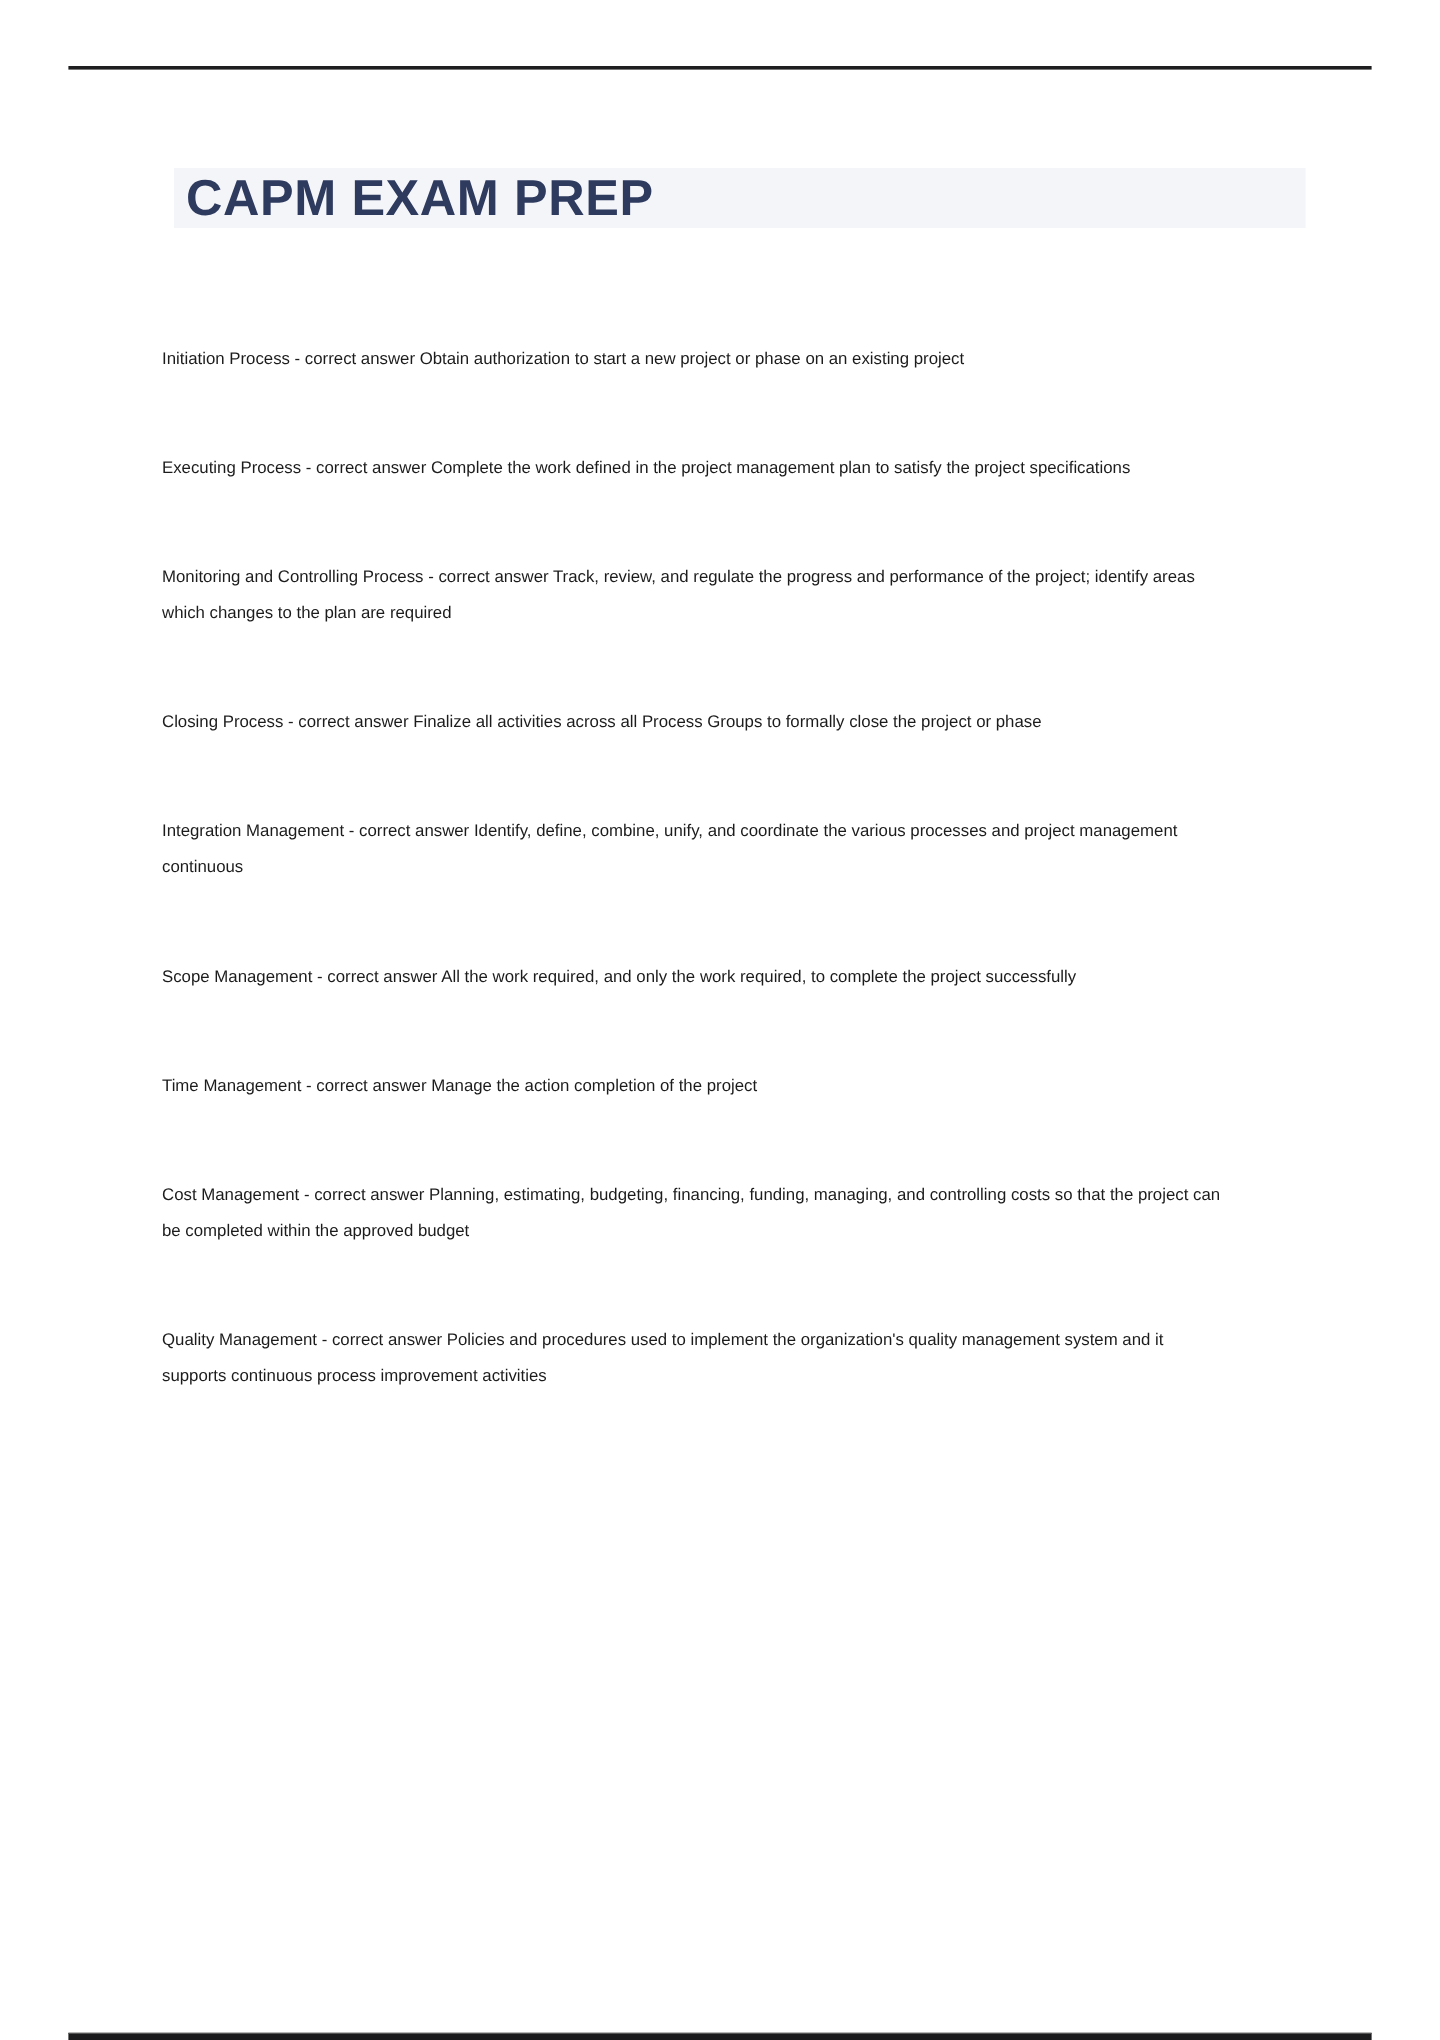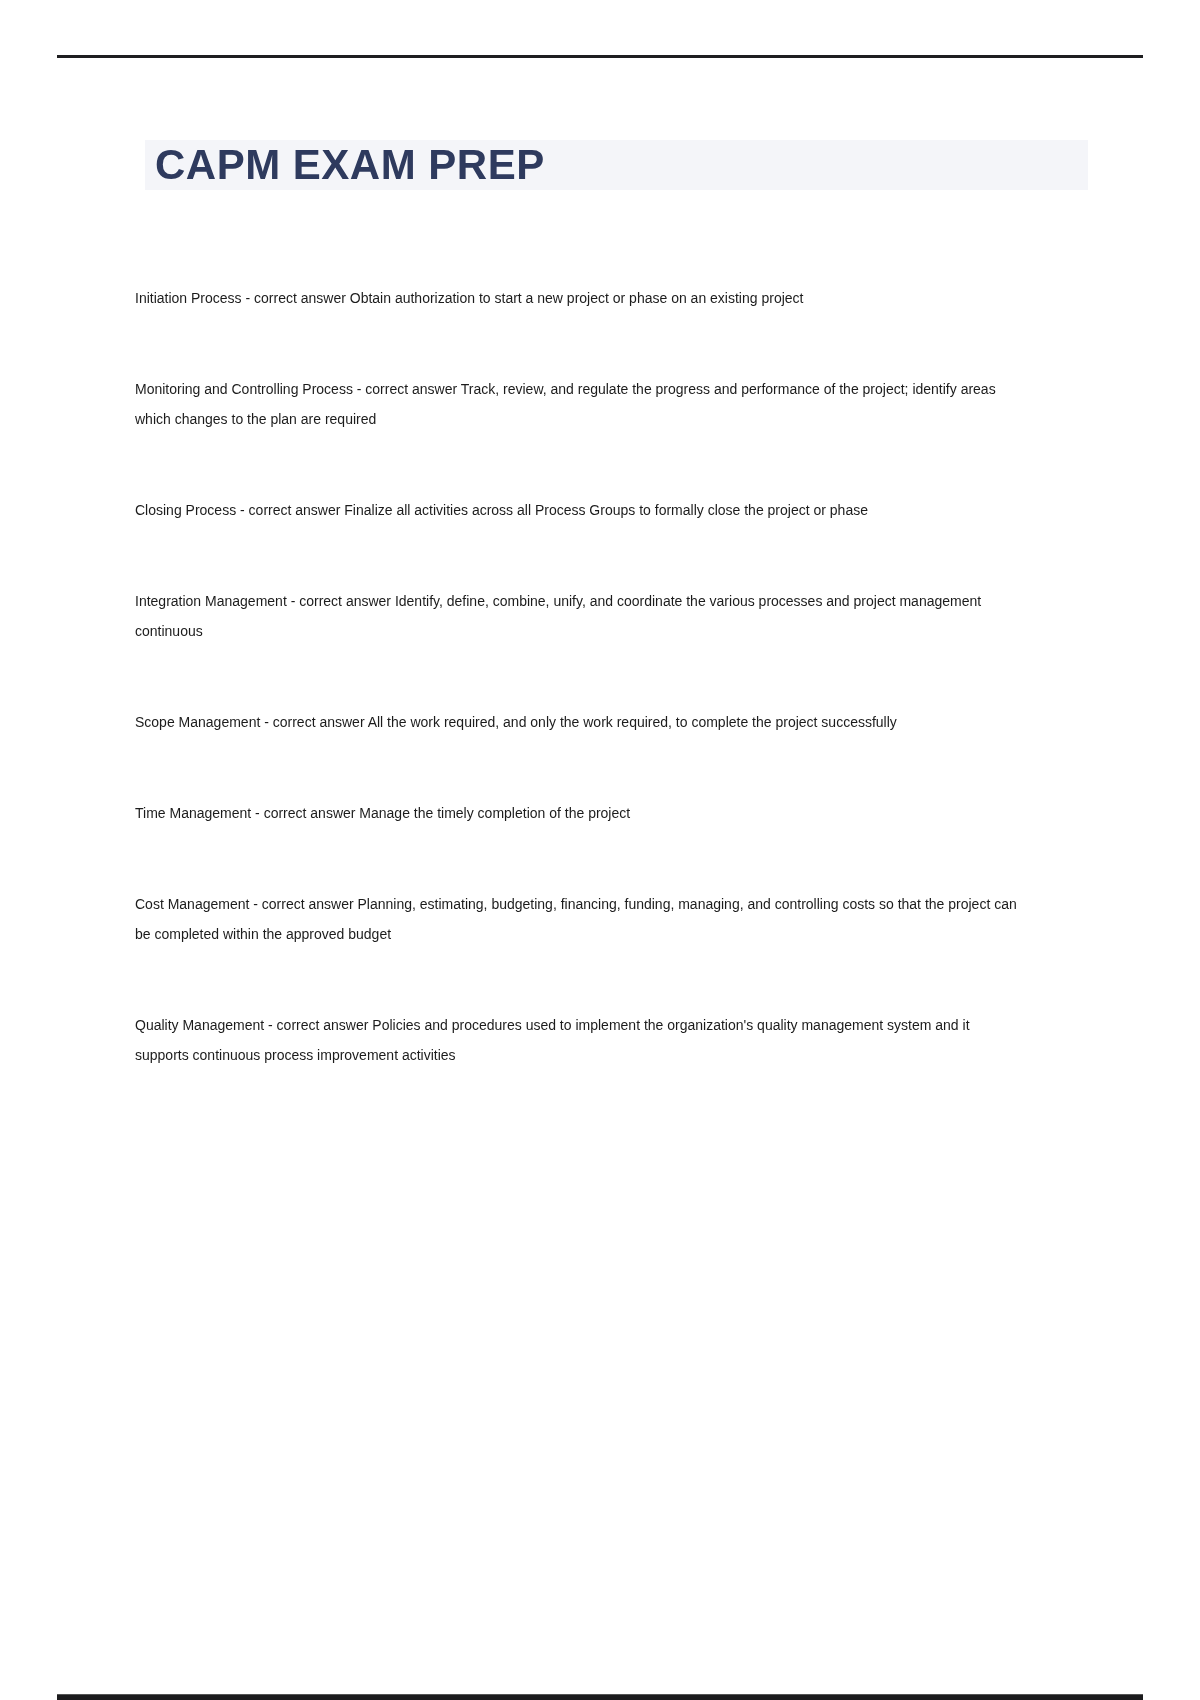--- a/index.html
+++ b/index.html
@@ -71,24 +71,25 @@
 <div class="page">
 
   <div class="rule-top"></div>
 
   <div class="title-block">
     <h1>CAPM EXAM PREP</h1>
   </div>
 
   <div class="content">
     <p>Initiation Process - correct answer Obtain authorization to start a new project or phase on an existing project</p>
+    <p>Executing Process - correct answer Complete the work defined in the project management plan to satisfy the project specifications</p>
     <p>Monitoring and Controlling Process - correct answer Track, review, and regulate the progress and performance of the project; identify areas which changes to the plan are required</p>
     <p>Closing Process - correct answer Finalize all activities across all Process Groups to formally close the project or phase</p>
     <p>Integration Management - correct answer Identify, define, combine, unify, and coordinate the various processes and project management continuous</p>
     <p>Scope Management - correct answer All the work required, and only the work required, to complete the project successfully</p>
-    <p>Time Management - correct answer Manage the timely completion of the project</p>
+    <p>Time Management - correct answer Manage the action completion of the project</p>
     <p>Cost Management - correct answer Planning, estimating, budgeting, financing, funding, managing, and controlling costs so that the project can be completed within the approved budget</p>
     <p>Quality Management - correct answer Policies and procedures used to implement the organization's quality management system and it supports continuous process improvement activities</p>
   </div>
 
   <div class="rule-bottom"></div>
 
 </div>
 
 </body></html>

